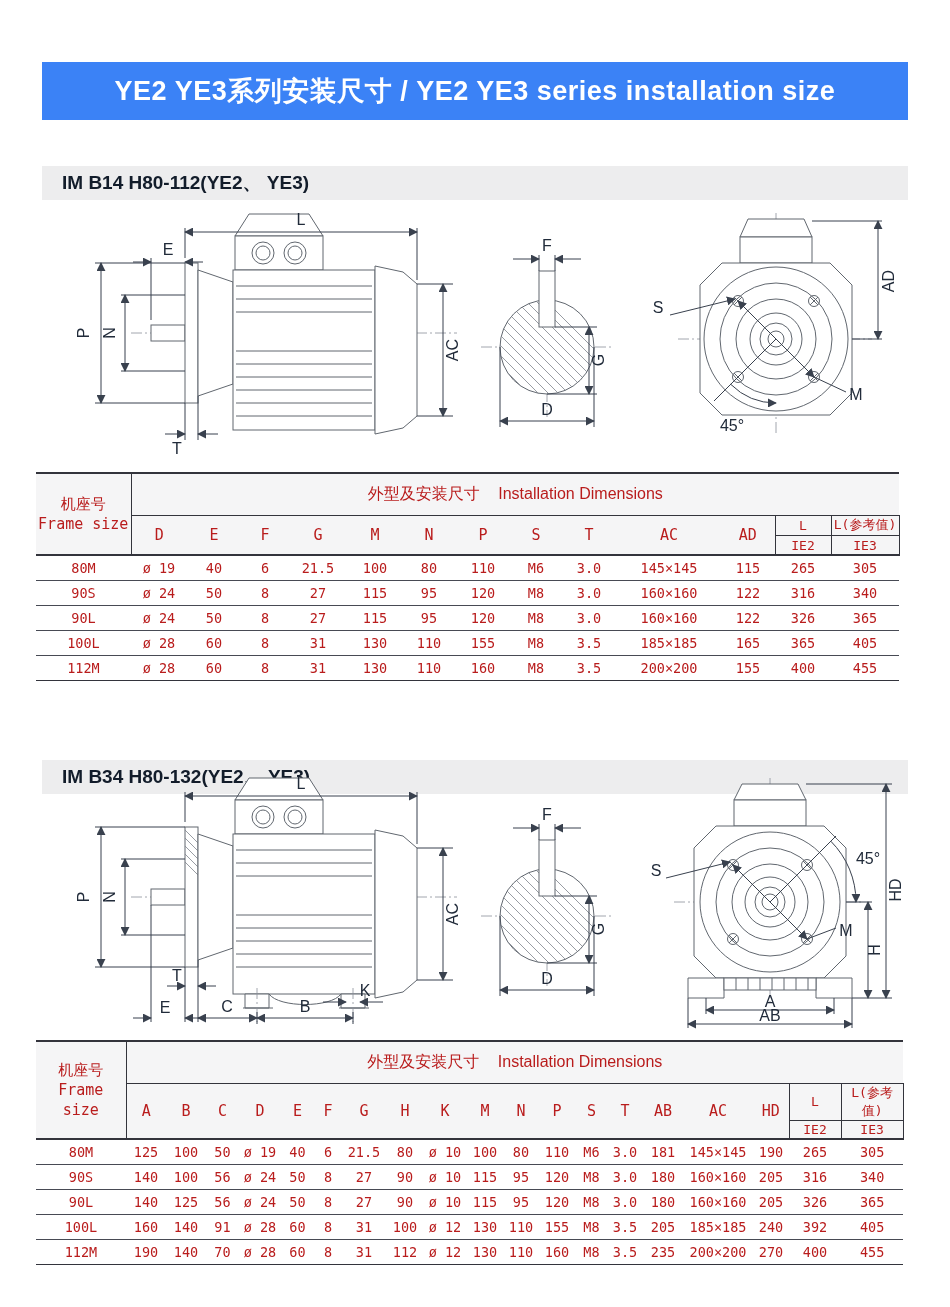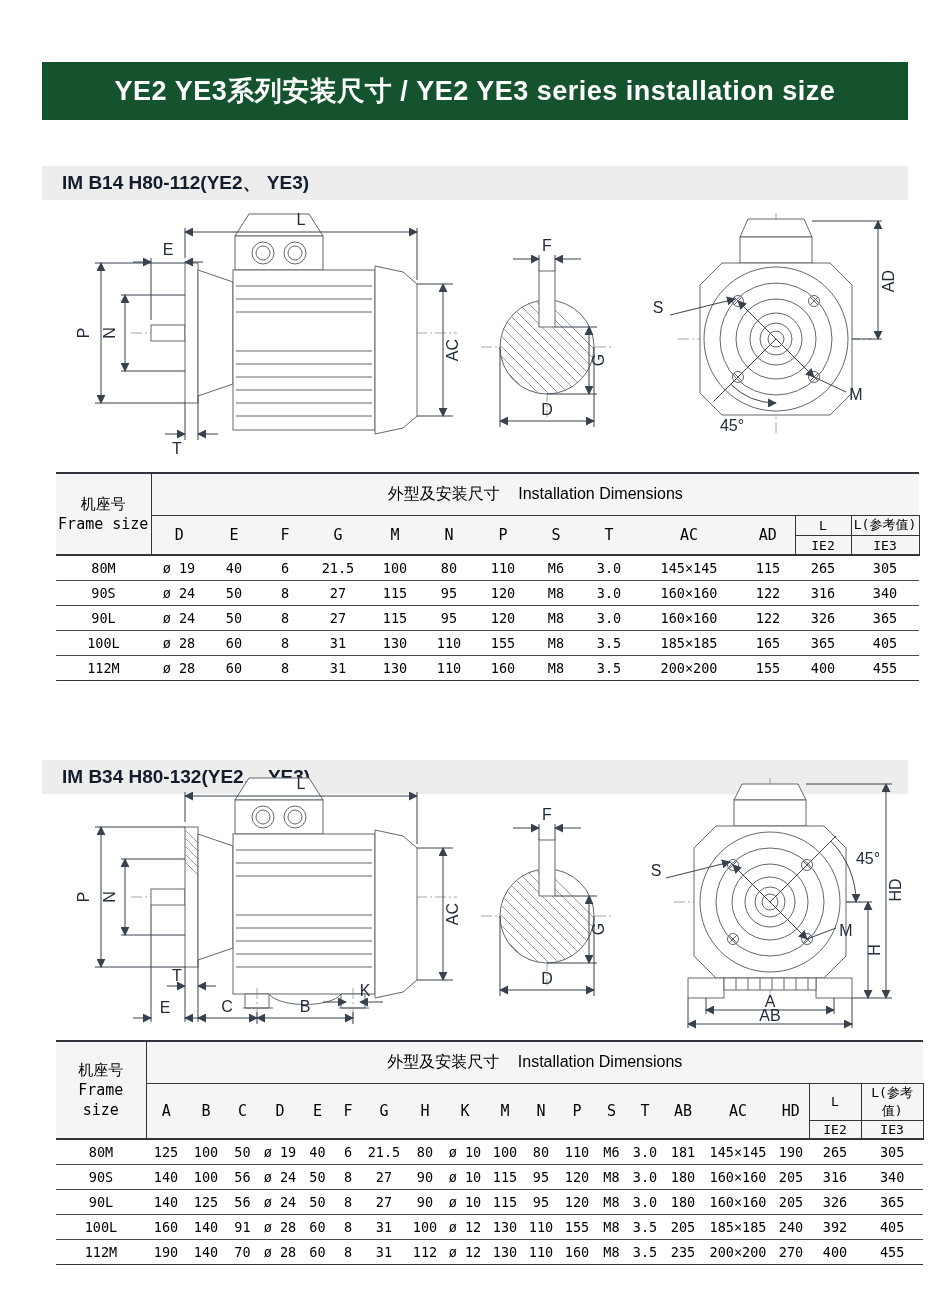--- a/index.html
+++ b/index.html
@@ -3,21 +3,21 @@
 <meta charset="utf-8">
 <style>
   * { margin:0; padding:0; box-sizing:border-box; }
   html,body { background:#ffffff; }
   body {
     width:950px; height:1307px; position:relative; overflow:hidden;
     font-family:"Liberation Sans", sans-serif; color:#1c2330;
   }
   .banner {
     position:absolute; left:42px; top:62px; width:866px; height:58px;
-    background:#14532d; color:#ffffff; text-align:center;
+    background:#3b82f6; color:#ffffff; text-align:center;
     font-size:27px; font-weight:bold; line-height:58px;
     letter-spacing:0.5px;
   }
   .section-title {
     position:absolute; left:42px; width:866px; height:34px;
     background:#ededee; color:#121c2a; font-size:19px; font-weight:bold;
     line-height:34px; padding-left:20px;
   }
   .sec1 { top:166px; }
   .sec2 { top:760px; }
@@ -29,23 +29,23 @@
   
   .pl  { stroke:#61676f; stroke-width:1; fill:none; }
   .plf { stroke:#61676f; stroke-width:1; fill:#ffffff; }
   .dim { stroke:#39414e; stroke-width:1; fill:none; }
   .ctr { stroke:#8b919b; stroke-width:0.8; fill:none; stroke-dasharray:11 3 2 3; }
   .hat { stroke:#7d838c; stroke-width:0.8; fill:none; }
   .dtxt { font-family:"Liberation Sans", sans-serif; font-size:16px; fill:#212b3a; }
 
   
   .dim-table {
-    position:absolute; left:56px; width:860px;
+    position:absolute; left:36px; width:860px;
     border-collapse:collapse; table-layout:fixed;
-    font-family:"DejaVu Sans Mono", monospace; color:#000000;
+    font-family:"DejaVu Sans Mono", monospace; color:#b91c1c;
   }
   .tb1 { top:472px; }
   .tb2 { top:1040px; }
   .dim-table th, .dim-table td { text-align:center; vertical-align:middle; font-weight:normal; padding:0; }
   .dim-table thead th { background:#f5f5f6; }
   .th-frame {
     border-top:2px solid #33343c; border-right:1px solid #33343c; border-bottom:2px solid #33343c;
     font-size:15px; line-height:1.35;
   }
   .th-group {

